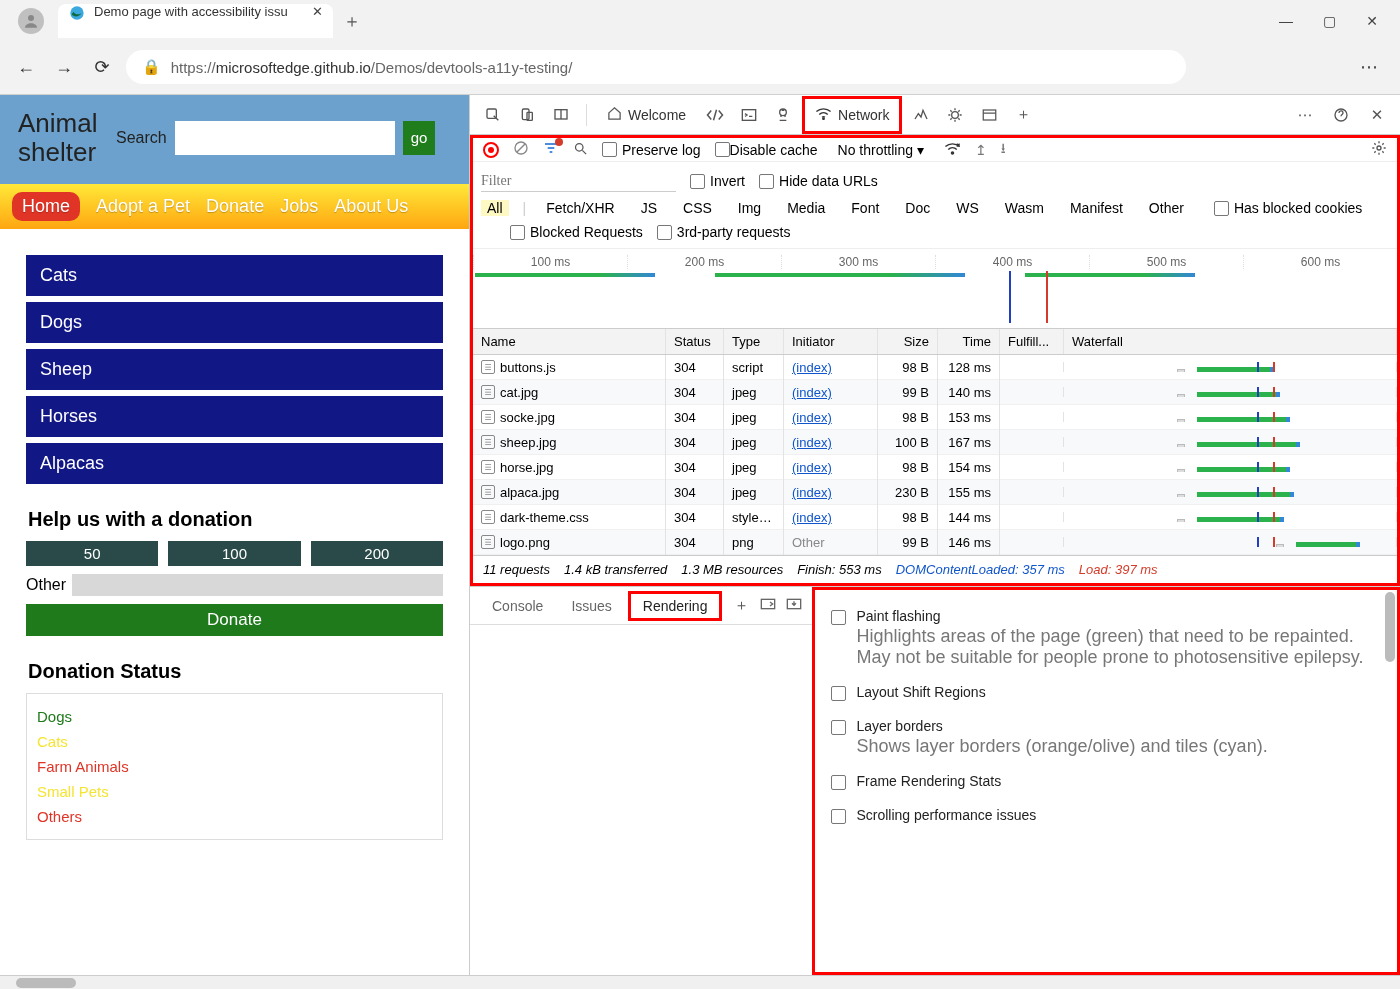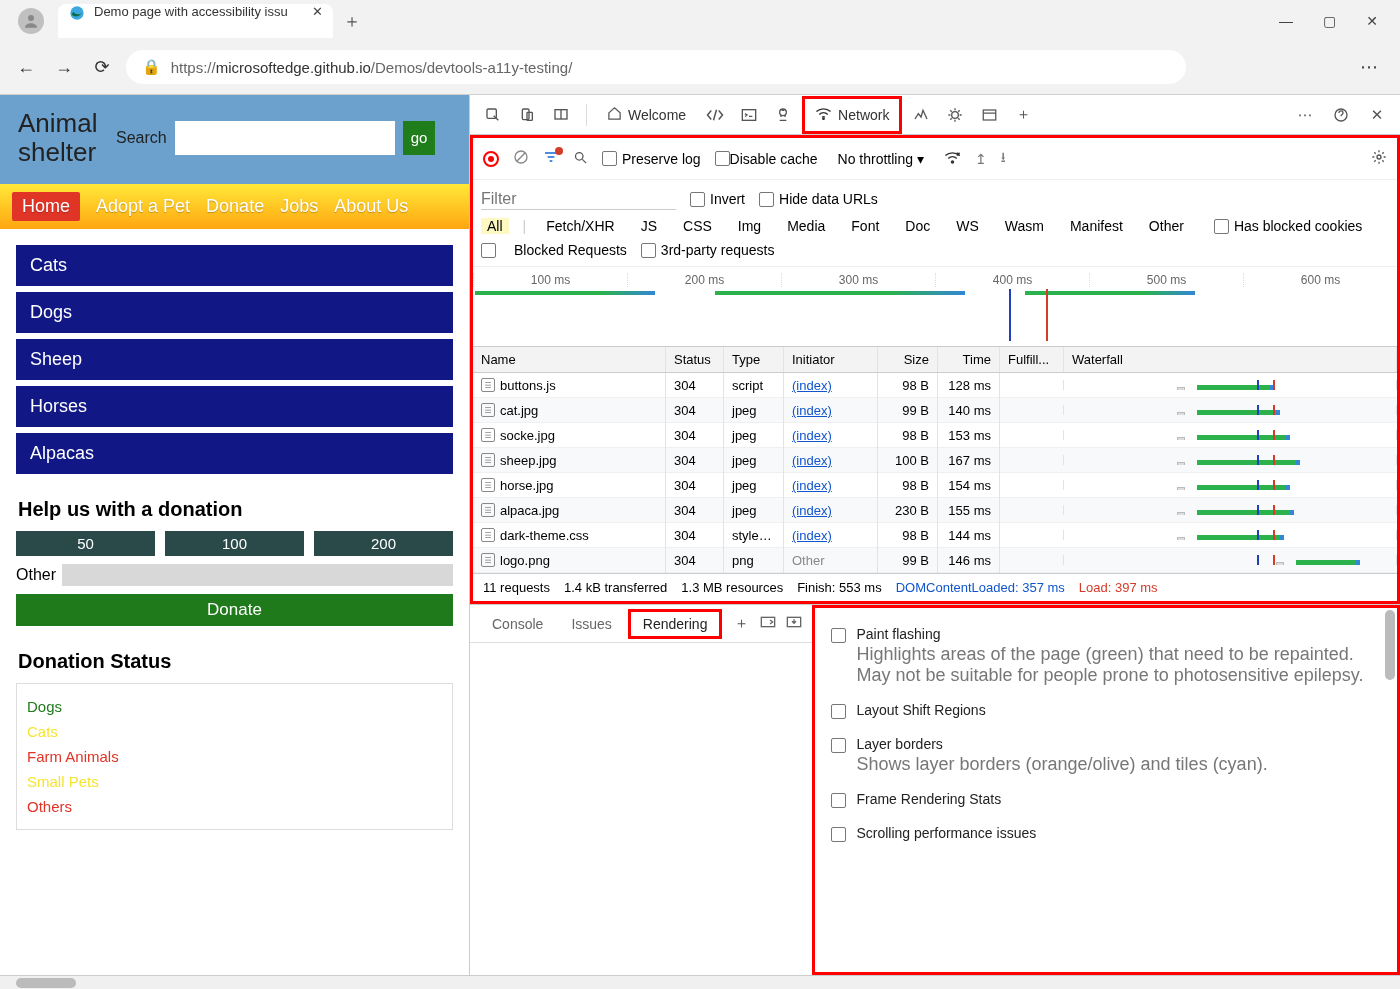--- a/index.html
+++ b/index.html
@@ -28,22 +28,22 @@
 .devtools { flex: 1; background: #fff; display: flex; flex-direction: column; }
 
 
 .header-blue { background: #6ba1cc; padding: 14px 18px 18px; display: flex; align-items: center; gap: 8px; }
 .site-title { font-size: 26px; color: #222; font-weight: 400; width: 90px; line-height: 1.1; }
 .search-label { color: #222; font-size: 16px; align-self: center; }
 .search-input { width: 220px; height: 34px; background: #fff; border: none; }
 .go-btn { background: #207d1c; color: #fff; border: none; height: 34px; padding: 0 8px; font-size: 15px; }
 .nav-yellow { background: linear-gradient(#ffe838, #ffa610); padding: 8px 12px; display: flex; flex-wrap: wrap; gap: 16px; align-items: center; }
 .nav-link { color: #fff; font-size: 18px; text-shadow: 0 1px 1px rgba(0,0,0,0.25); }
-.nav-link.active { background: #e03426; padding: 4px 10px; border-radius: 2px; }
-.page-body { padding: 16px; }
+.nav-link.active { background: #e03426; padding: 4px 10px; border-radius: 10px; }
+.page-body { padding: 26px; }
 .side-list .item { background: #111785; color: #fff; padding: 10px 14px; margin-bottom: 6px; font-size: 18px; }
 .donation-h { font-size: 20px; font-weight: 700; margin: 24px 0 10px 2px; }
 .donation-amounts { display: flex; gap: 10px; }
 .amount { flex: 1; background: #2a4a49; color: #fff; text-align: center; padding: 4px 0; font-size: 15px; }
 .other-row { display: flex; align-items: center; margin-top: 8px; gap: 6px; }
 .other-row input { flex: 1; height: 22px; background: #d8d8d8; border: none; }
 .donate-btn { width: 100%; background: #1f7a1c; color: #fff; border: none; padding: 6px 0; font-size: 17px; margin-top: 8px; }
 .status-box { border: 1px solid #ddd; padding: 10px; margin-top: 10px; }
 .status-box .s { font-size: 15px; padding: 4px 0; }
 .s.green { color: #1f7a1c; }
@@ -54,27 +54,27 @@
 
 
 .dt-tabs { height: 40px; border-bottom: 1px solid #ccc; display: flex; align-items: center; padding: 0 8px; gap: 4px; }
 .dt-icon-btn { width: 30px; height: 30px; display:flex;align-items:center;justify-content:center;color:#555;font-size:15px; }
 .dt-sep { width: 1px; height: 22px; background: #ddd; margin: 0 6px; }
 .dt-tab { display: flex; align-items: center; gap: 6px; padding: 0 10px; height: 34px; font-size: 14px; color: #333; }
 .dt-tab.active { border: 3px solid red; height: 38px; }
 .dt-right { margin-left: auto; display: flex; align-items: center; gap: 6px; }
 
 .network-panel { border: 3px solid red; flex-shrink: 0; }
-.net-toolbar { height: 42px; display: flex; align-items: center; padding: 0 10px; gap: 14px; border-bottom: 1px solid #eee; font-size: 14px; }
+.net-toolbar { height: 24px; display: flex; align-items: center; padding: 0 10px; gap: 14px; border-bottom: 1px solid #eee; font-size: 14px; }
 .rec-btn { width: 16px; height: 16px; border: 2px solid red; border-radius: 50%; display:flex;align-items:center;justify-content:center;}
 .rec-dot { width: 6px; height: 6px; background: red; border-radius: 50%; }
 .throttle { display:flex;align-items:center;gap:4px;padding:2px 6px;}
 .net-filters { border-bottom: 1px solid #eee; padding: 4px 8px; font-size: 14px; }
 .filter-row { display: flex; align-items: center; gap: 14px; padding: 4px 0; flex-wrap: wrap; }
-.filter-input { width: 195px; height: 22px; border: none; border-bottom: 1px solid #ccc; color: #ec4899; font-size: 16px; }
+.filter-input { width: 195px; height: 22px; border: none; border-bottom: 1px solid #ccc; color: #ec4899; font-size: 14px; font-family: Liberation Serif, serif; }
 .type-chip { padding: 0 6px; cursor: pointer; }
 .type-chip.active { background: #fef9c3; }
 .timeline { height: 80px; border-bottom: 1px solid #ccc; position: relative; font-size: 12px; color:#666; }
 .timeline .ticks { position: absolute; top: 6px; left: 0; right: 0; display: flex; }
 .timeline .tick { flex: 1; text-align: center; border-left: 1px dotted #ddd; }
 .timeline .bars { position: absolute; top: 24px; left: 2px; right: 2px; height: 8px; display:flex; gap:60px; }
 .tl-bar-chunk { height:4px; background: linear-gradient(90deg,#2bb24c 70%,#3287d6 100%); }
 
 .net-table-head { display: flex; font-size: 13px; background: #f3f3f3; border-bottom: 1px solid #ccc; }
 .net-table-head .col, .net-row .col { padding: 5px 8px; border-right: 1px solid #e3e3e3; overflow:hidden;text-overflow:ellipsis;white-space:nowrap; }
@@ -89,21 +89,21 @@
 .net-body { }
 .net-row { display: flex; font-size: 13px; border-bottom: 1px solid #f0f0f0; height: 25px; align-items: center; }
 .net-row:nth-child(even){ background:#f7f9fb; }
 .net-row .name { display:flex;align-items:center;gap:5px; }
 .file-icon { width: 14px; height: 14px; border: 1px solid #888; border-radius: 2px; font-size:8px; display:flex;align-items:center;justify-content:center;color:#888;}
 .initiator-link { color: #1155cc; text-decoration: underline; }
 .wf-bar { position: absolute; height: 14px; background: #2bb24c; top: 5px; }
 .wf-tail { position: absolute; height: 14px; background: #3287d6; top: 5px; width:4px; }
 .wf-queue { position: absolute; height: 10px; background: #ddd; top: 7px; border:1px solid #bbb; width:8px; }
 .wf-vline { position:absolute; top:0; height:100%; width:2px; }
-.net-status { padding: 6px 10px; font-size: 13px; display: flex; gap: 14px; border-top: 1px solid #ccc; }
+.net-status { padding: 6px 10px; font-size: 13px; display: flex; gap: 14px; border-top: 1px solid #ccc; font-style: italic; }
 .dcl { color: #1155cc; }
 .ld { color: #d43c2a; }
 
 
 .drawer { flex: 1; display: flex; flex-direction: row; border-top: 1px solid #ccc; }
 .drawer-tabs { height: 38px; display: flex; align-items: center; padding: 0 10px; gap: 4px; border-bottom: 1px solid #ddd; font-size: 14px; }
 .drawer-tab { padding: 4px 12px; color:#666; }
 .drawer-tab.active { border: 3px solid red; color:#222; }
 .drawer-right { margin-left: auto; display:flex;gap:10px;color:#666; }
 .rendering-panel { border: 3px solid red; flex: 1; overflow-y: auto; padding: 10px 16px 0; font-size: 14px; position:relative;}
@@ -350,21 +350,21 @@
             <span class="type-chip">WS</span>
             <span class="type-chip">Wasm</span>
             <span class="type-chip">Manifest</span>
             <span class="type-chip">Other</span>
             <label style="display: flex; align-items: center; gap: 5px; margin-left: 10px;">
               <span class="checkbox"></span>
               <span>Has blocked cookies</span>
             </label>
           </div>
         <div class="filter-row">
-          <label style="display:flex;align-items:center;gap:18px;">
+          <label style="display:flex;align-items:center;gap:5px;margin-left:29px;">
               <span class="checkbox"></span>
               <span>Blocked Requests</span>
             </label>
           <label style="display:flex;align-items:center;gap:5px;">
               <span class="checkbox"></span>
               <span>3rd-party requests</span>
             </label>
         </div>
       </div>
       <div class="timeline">

